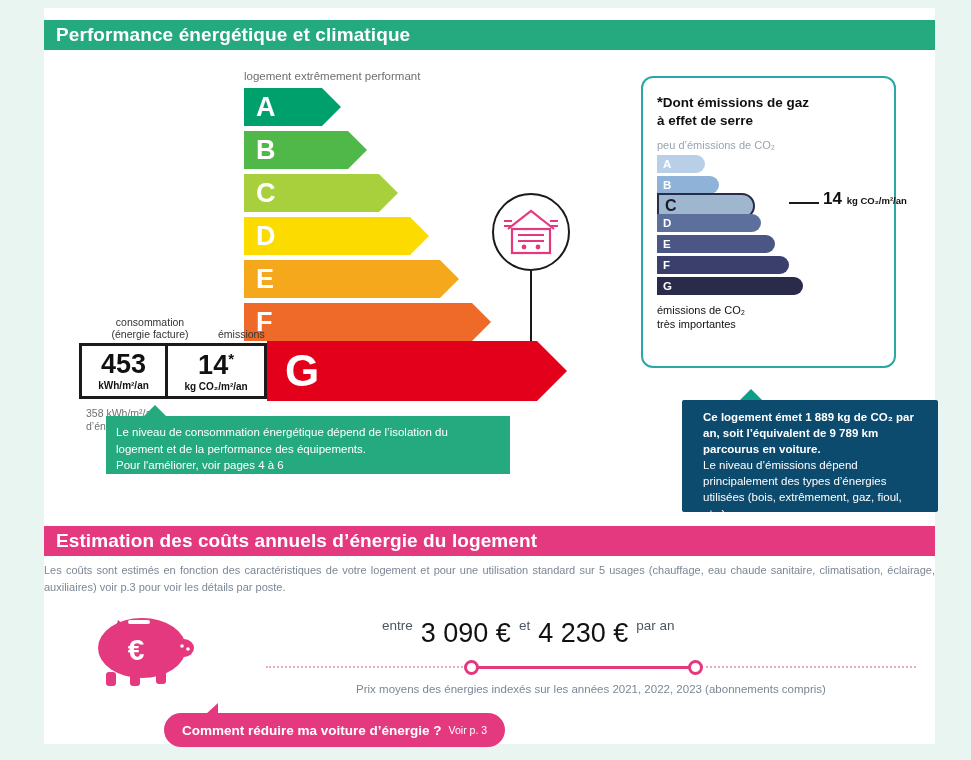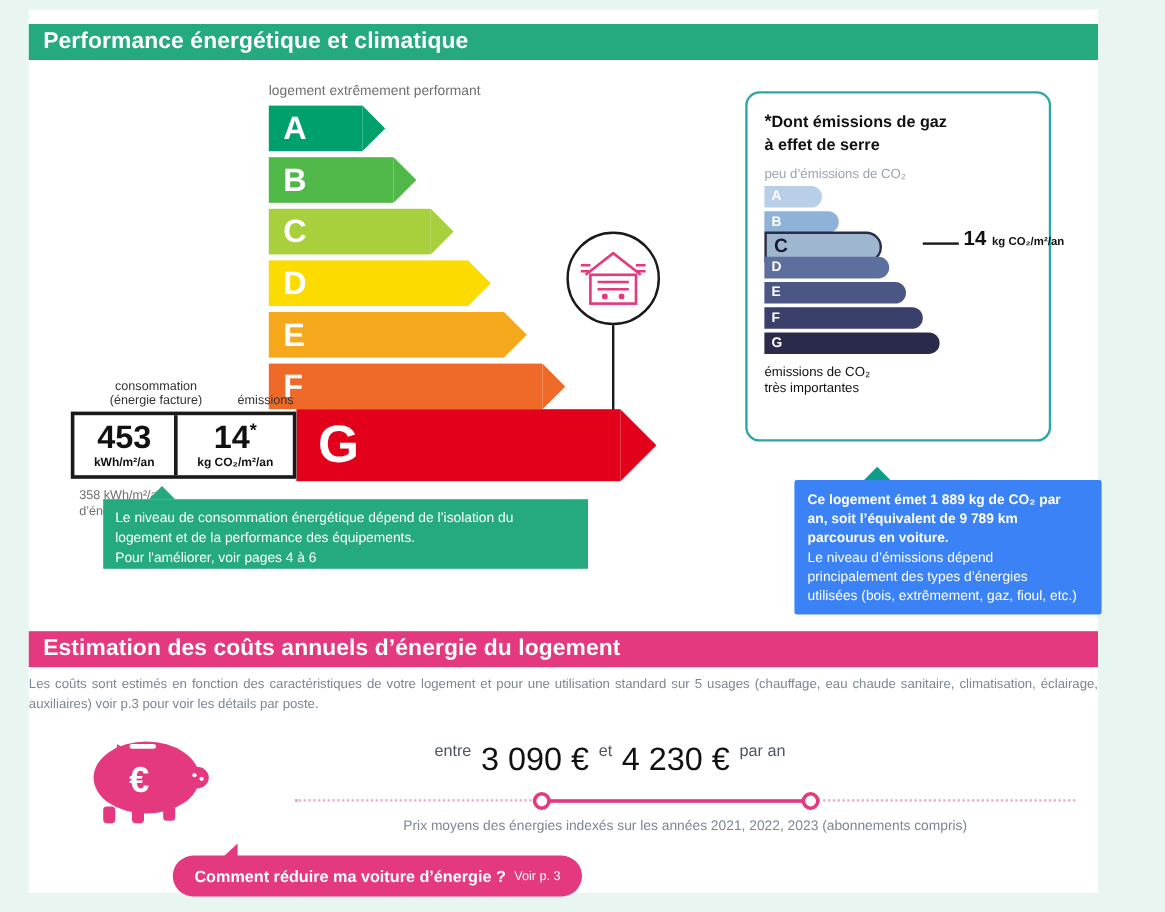--- a/index.html
+++ b/index.html
@@ -6,21 +6,21 @@
   html, body { margin: 0; padding: 0; }
   body {
     width: 971px; height: 760px;
     background: #e9f5f1;
     font-family: "Liberation Sans", sans-serif;
     position: relative;
     overflow: hidden;
   }
   .page {
     position: absolute;
-    left: 24px; top: 8px;
+    left: 44px; top: 8px;
     width: 891px; height: 736px;
     background: #ffffff;
   }
   
   .bar {
     position: absolute;
     height: 30px;
     display: flex; align-items: center;
     padding-left: 12px;
     color: #fff;
@@ -177,23 +177,23 @@
   .co2value .u { font-size: 9.5px; font-weight: bold; }
   .co2dash {
     position: absolute; left: 132px; top: 9px;
     width: 30px; height: 2px; background: #1a1a1a;
   }
 
   
   .callout-teal {
     position: absolute; left: 638px; top: 392px;
     width: 256px; height: 112px;
-    background: #3b82f6; color: #fff;
+    background: #0c4a6e; color: #fff;
     font-size: 11.5px; line-height: 1.4;
-    padding: 9px 11px;
+    padding: 9px 21px;
     border-radius: 2px;
   }
   .callout-teal .tri {
     position: absolute; left: 58px; top: -11px;
     width: 0; height: 0;
     border-left: 11px solid transparent;
     border-right: 11px solid transparent;
     border-bottom: 11px solid #0e9d88;
   }
   .callout-teal b { font-weight: bold; }

